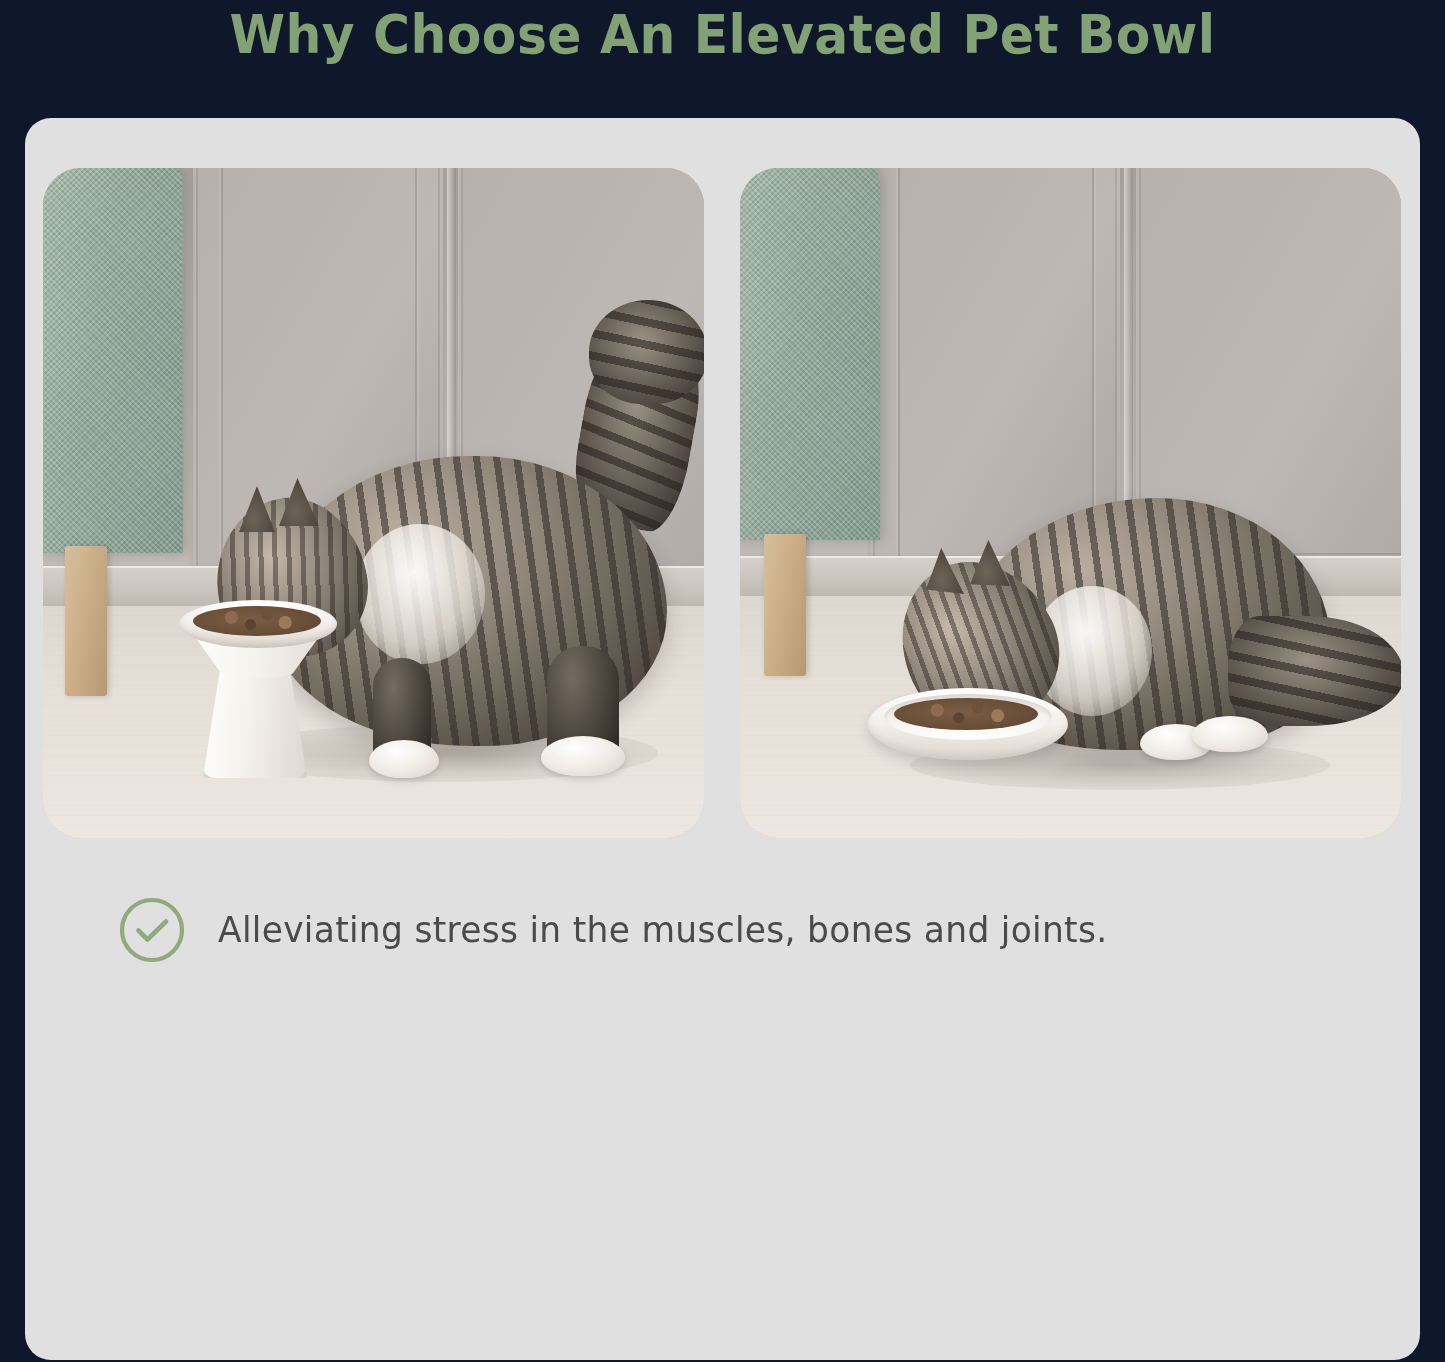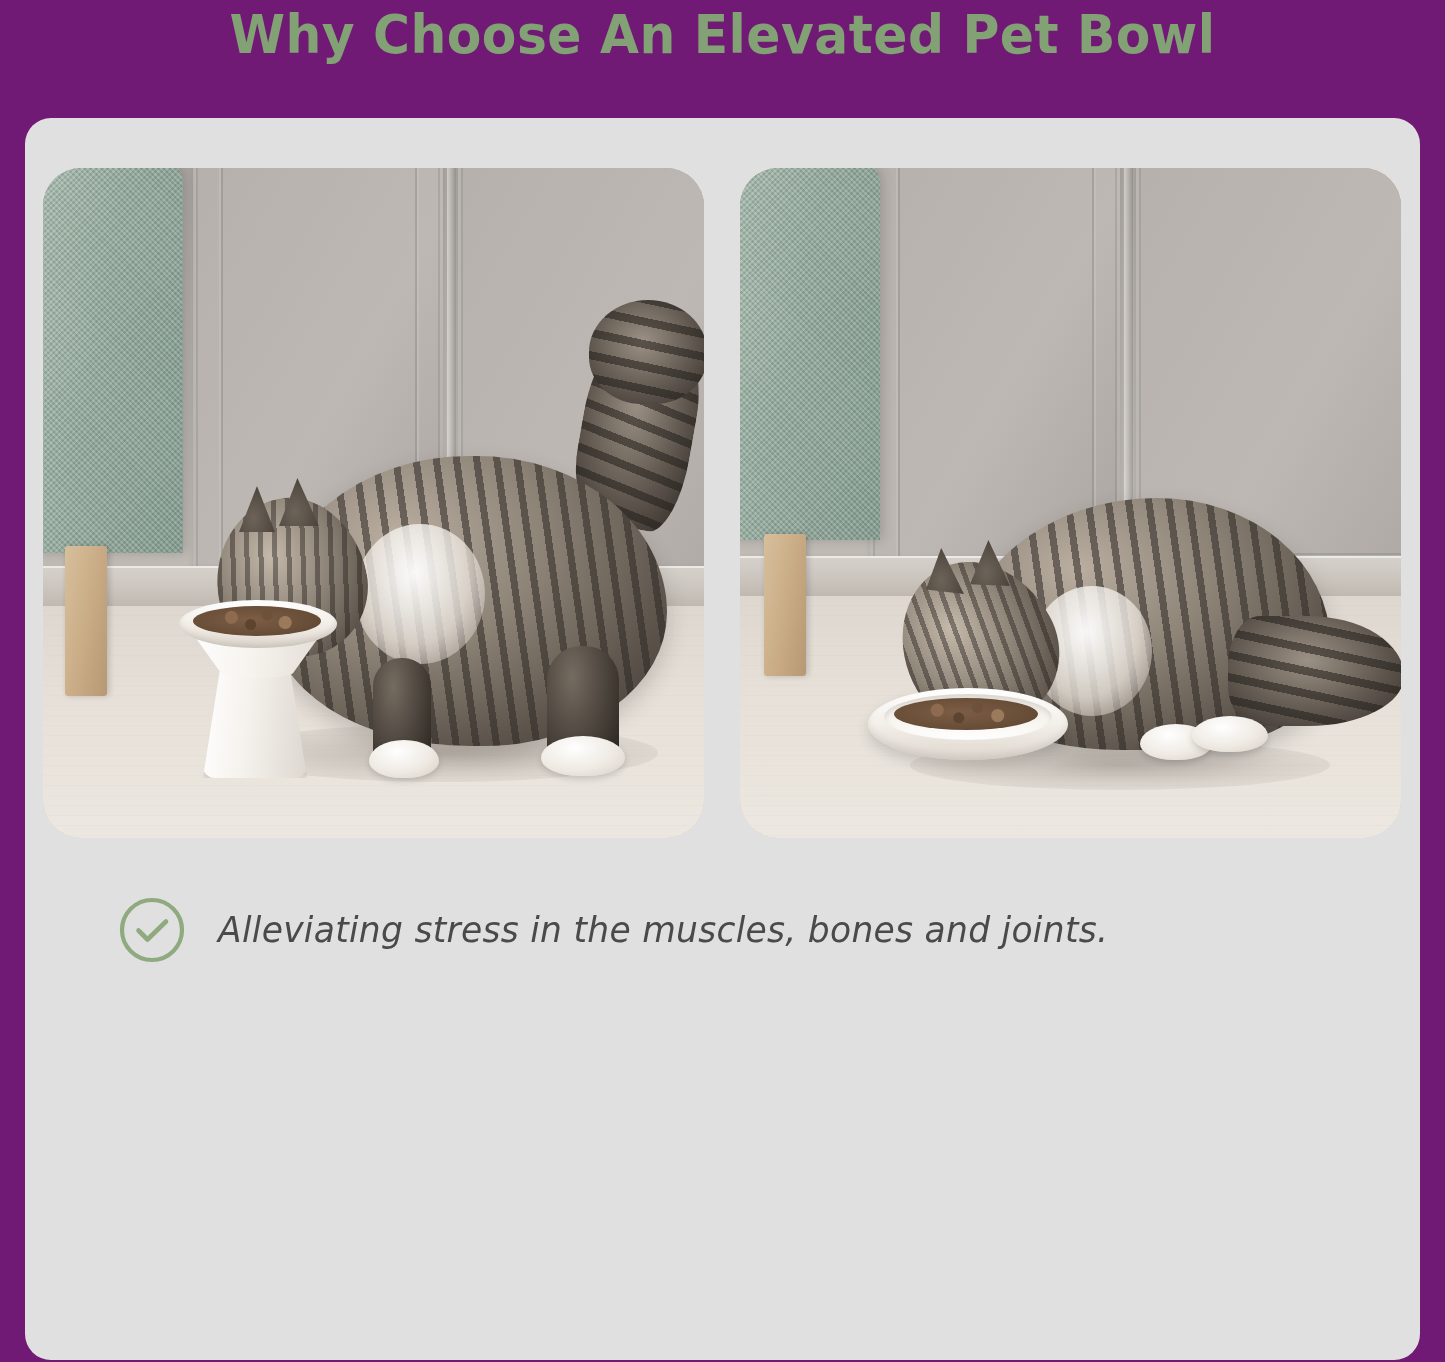--- a/index.html
+++ b/index.html
@@ -9,21 +9,21 @@
     height: 1362px;
     background: #ffffff;
     font-family: "Liberation Sans", "DejaVu Sans", sans-serif;
     overflow: hidden;
   }
 
   #page {
     position: relative;
     width: 1445px;
     height: 1362px;
-    background: #701a75;
+    background: #0f172a;
   }
 
   
   #headline {
     position: absolute;
     left: 0;
     top: 0;
     width: 1445px;
     height: 68px;
     display: flex;
@@ -228,21 +228,20 @@
     position: absolute;
     left: 0;
     top: 760px;
     width: 1395px;
   }
   .benefit {
     position: relative;
     height: 104px;
     display: flex;
     align-items: center;
-    font-style: italic;
   }
   .check {
     position: absolute;
     left: 93px;
     width: 68px;
     height: 68px;
     flex: 0 0 68px;
   }
   .check svg { display: block; width: 68px; height: 68px; }
   .benefit-text {

